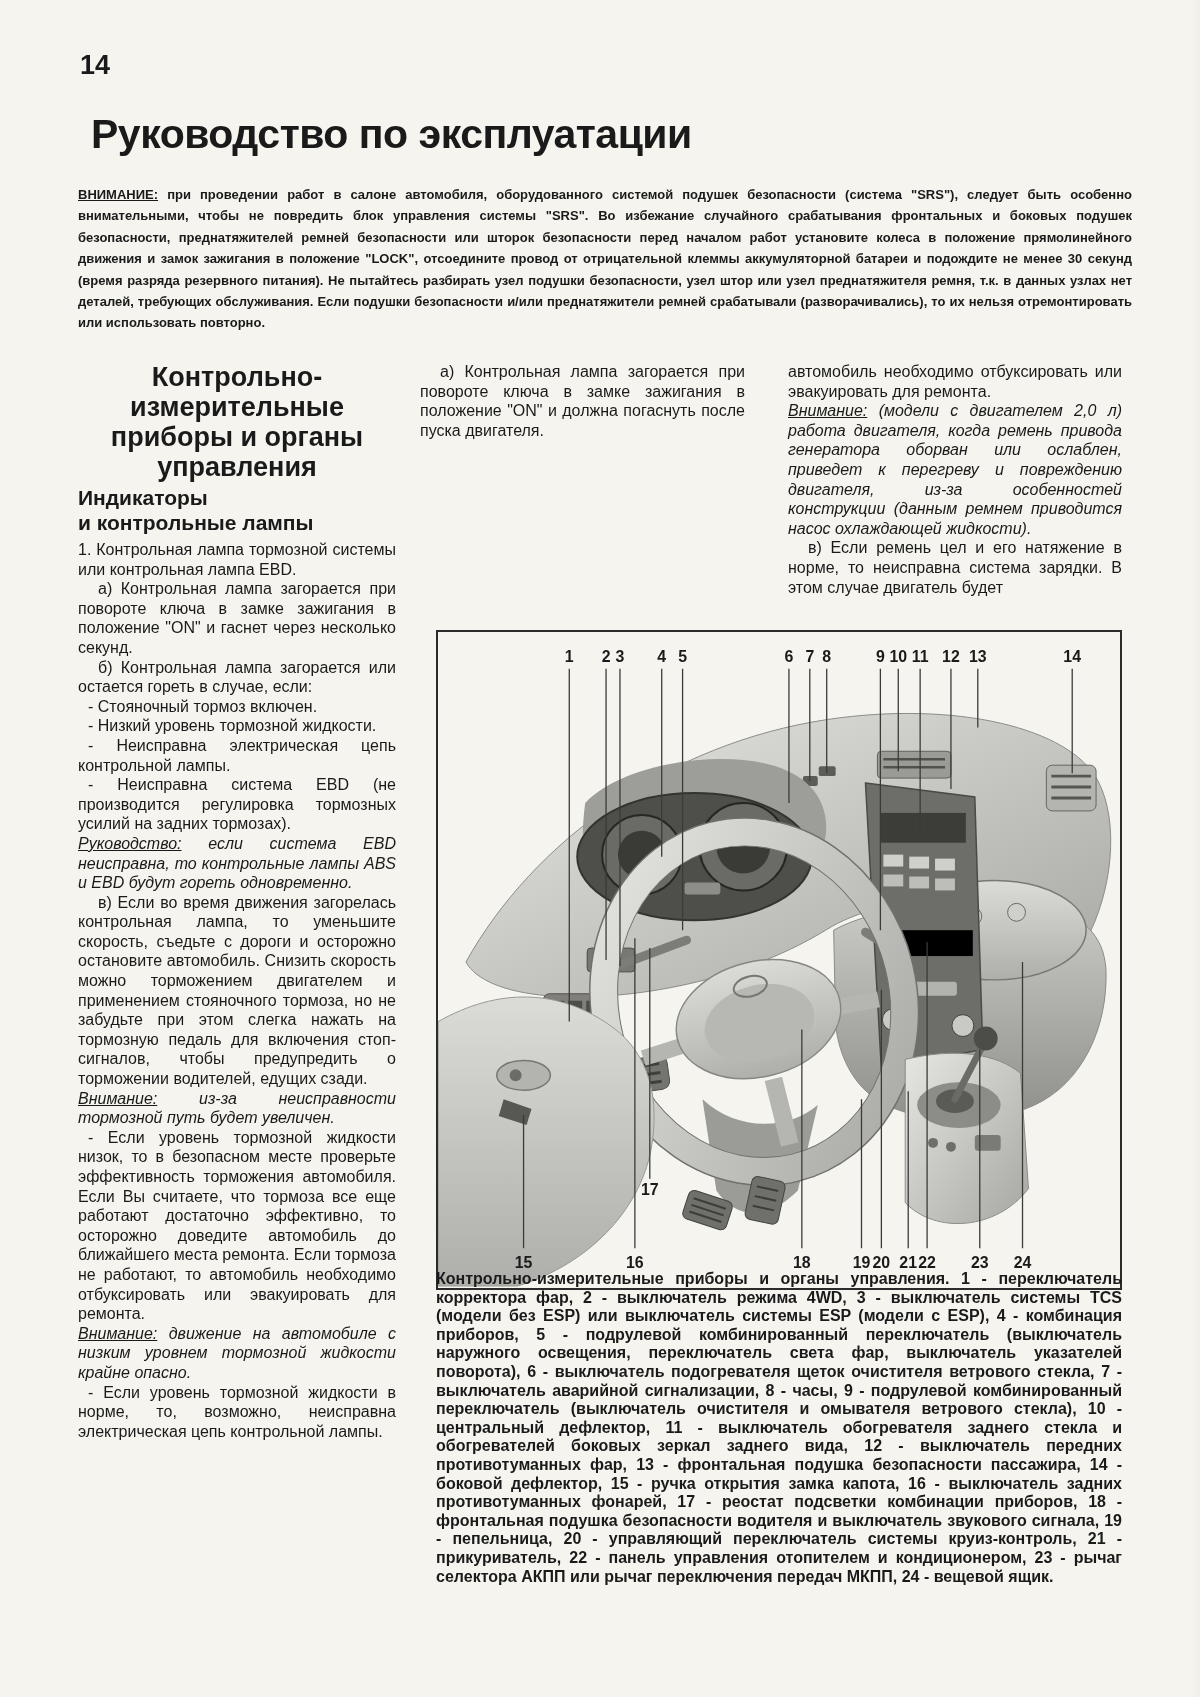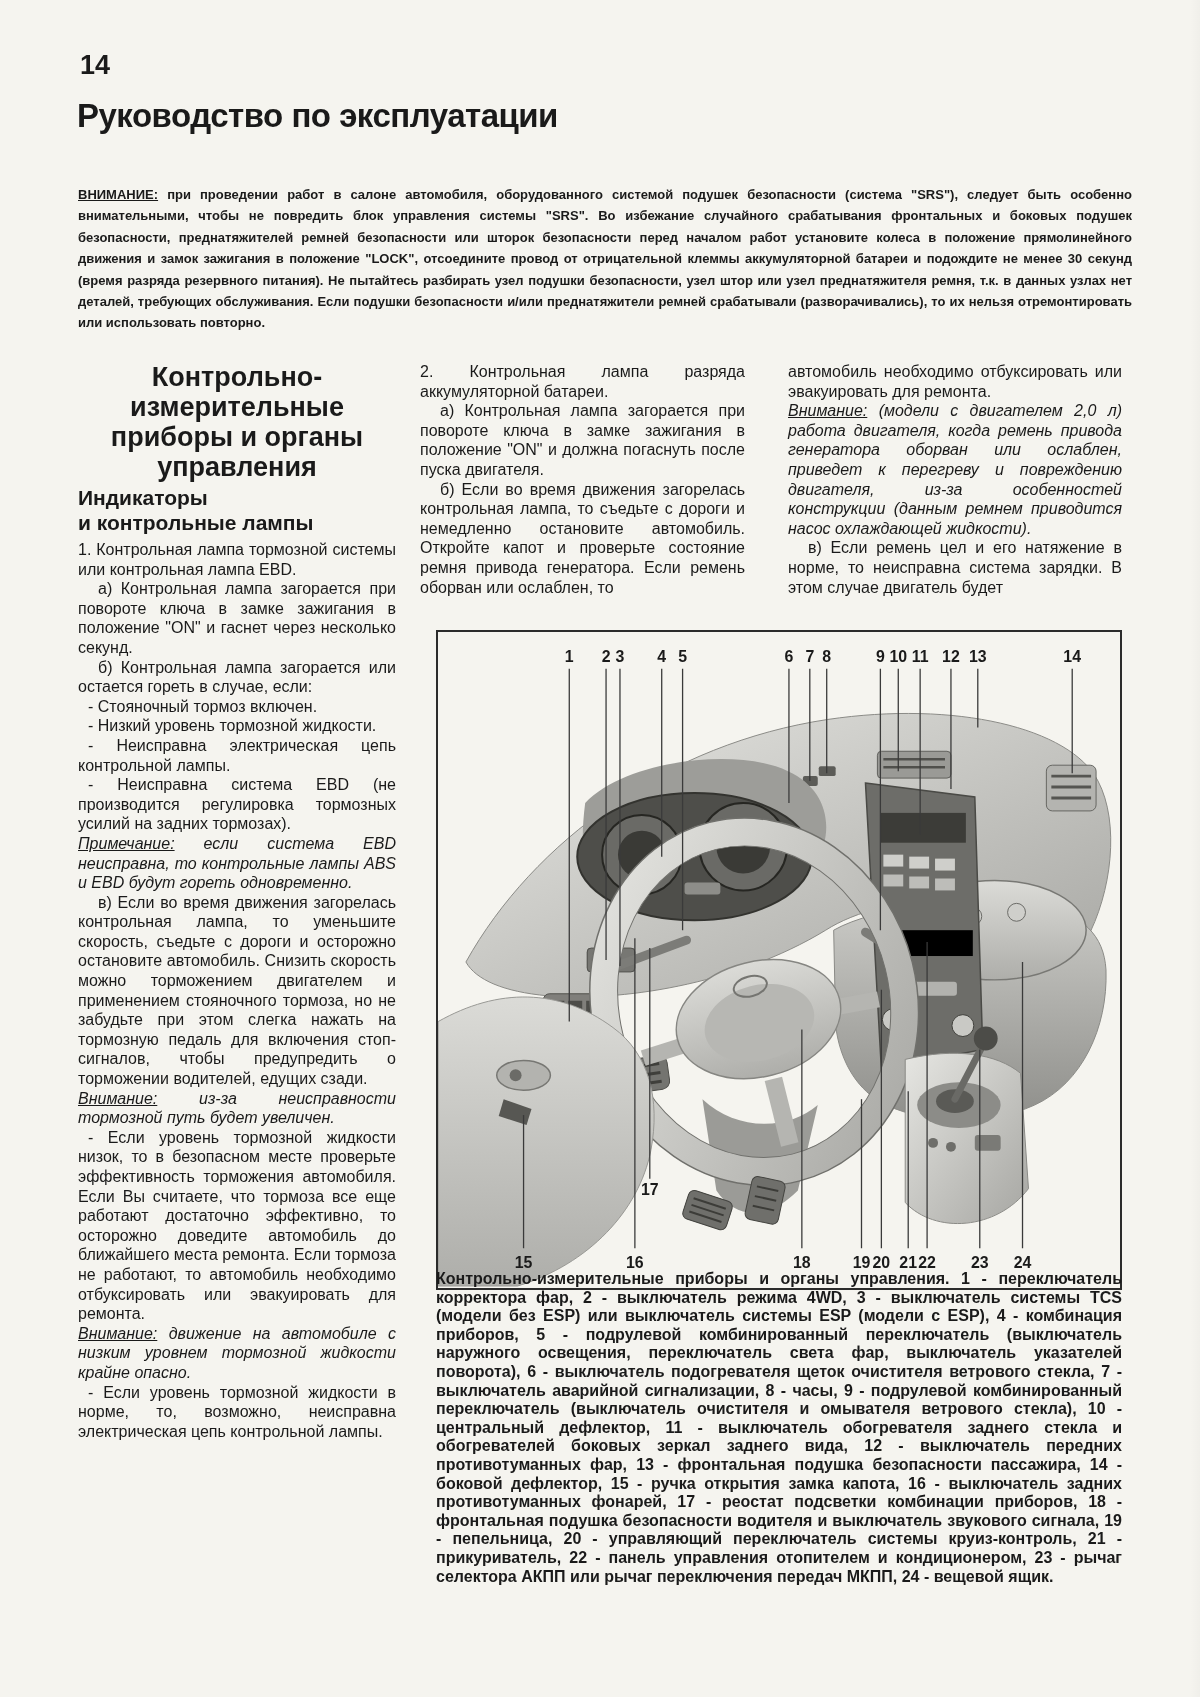--- a/index.html
+++ b/index.html
@@ -22,22 +22,22 @@
     position:absolute;top:0;right:0;width:58px;height:100%;
     background:linear-gradient(to right, rgba(0,0,0,0), rgba(0,0,0,0.12));
     pointer-events:none;
   }
   .pageno{
     position:absolute;left:80px;top:50px;
     font-size:27px;font-weight:bold;
   }
   .title{
     position:absolute;left:77px;top:97px;
-    font-size:33px;font-weight:bold;letter-spacing:-0.5px;
-    margin:0;
+    font-size:41px;font-weight:bold;letter-spacing:-0.5px;
+    margin:14px;
   }
   .warning{
     position:absolute;left:78px;top:184px;width:1054px;
     font-size:13px;font-weight:bold;line-height:21.4px;
     text-align:justify;margin:0;
   }
   .u{text-decoration:underline;}
   .col{
     position:absolute;top:362px;
     font-size:16px;line-height:19.6px;
@@ -90,32 +90,30 @@
     <h2>Контрольно-измеритель­ные приборы и органы управления</h2>
     <h3>Индикаторы
 и контрольные лампы</h3>
     <p>1. Контрольная лампа тормозной системы или контрольная лампа EBD.</p>
     <p class="ind">а) Контрольная лампа загорается при повороте ключа в замке зажигания в положение "ON" и гаснет через несколько секунд.</p>
     <p class="ind">б) Контрольная лампа загорается или остается гореть в случае, если:</p>
     <p class="dash">- Стояночный тормоз включен.</p>
     <p class="dash">- Низкий уровень тормозной жидкости.</p>
     <p class="dash">- Неисправна электрическая цепь контрольной лампы.</p>
     <p class="dash">- Неисправна система EBD (не производится регулировка тормозных усилий на задних тормозах).</p>
-    <p class="note"><span class="u">Примечание:</span><span> если система EBD неисправна, то контрольные лампы ABS и EBD будут гореть одновременно.</span></p>
+    <p class="note"><span class="u">Руководство:</span><span> если система EBD неисправна, то контрольные лампы ABS и EBD будут гореть одновременно.</span></p>
     <p class="ind">в) Если во время движения загорелась контрольная лампа, то уменьшите скорость, съедьте с дороги и осторожно остановите автомобиль. Снизить скорость можно торможением двигателем и применением стояночного тормоза, но не забудьте при этом слегка нажать на тормозную педаль для включения стоп-сигналов, чтобы предупредить о торможении водителей, едущих сзади.</p>
     <p class="note"><span class="u">Внимание:</span><span> из-за неисправности тормозной путь будет увеличен.</span></p>
     <p class="dash">- Если уровень тормозной жидкости низок, то в безопасном месте проверьте эффективность торможения автомобиля. Если Вы считаете, что тормоза все еще работают достаточно эффективно, то осторожно доведите автомобиль до ближайшего места ремонта. Если тормоза не работают, то автомобиль необходимо отбуксировать или эвакуировать для ремонта.</p>
     <p class="note"><span class="u">Внимание:</span><span> движение на автомобиле с низким уровнем тормозной жидкости крайне опасно.</span></p>
     <p class="dash">- Если уровень тормозной жидкости в норме, то, возможно, неисправна электрическая цепь контрольной лампы.</p>
   </div>
 
   <div class="col col-mid">
-    <p>2. Контрольная лампа разряда аккумуляторной батареи.</p>
     <p class="ind">а) Контрольная лампа загорается при повороте ключа в замке зажигания в положение "ON" и должна погаснуть после пуска двигателя.</p>
-    <p class="ind">б) Если во время движения загорелась контрольная лампа, то съедьте с дороги и немедленно остановите автомобиль. Откройте капот и проверьте состояние ремня привода генератора. Если ремень оборван или ослаблен, то</p>
   </div>
 
   <div class="col col-right">
     <p>автомобиль необходимо отбуксировать или эвакуировать для ремонта.</p>
     <p class="note"><span class="u">Внимание:</span><span> (модели с двигателем 2,0 л) работа двигателя, когда ремень привода генератора оборван или ослаблен, приведет к перегреву и повреждению двигателя, из-за особенностей конструкции (данным ремнем приводится насос охлаждающей жидкости).</span></p>
     <p class="ind">в) Если ремень цел и его натяжение в норме, то неисправна система зарядки. В этом случае двигатель будет</p>
   </div>
 
   <div class="figure">
     <svg viewBox="0 0 686 660" xmlns="http://www.w3.org/2000/svg">

